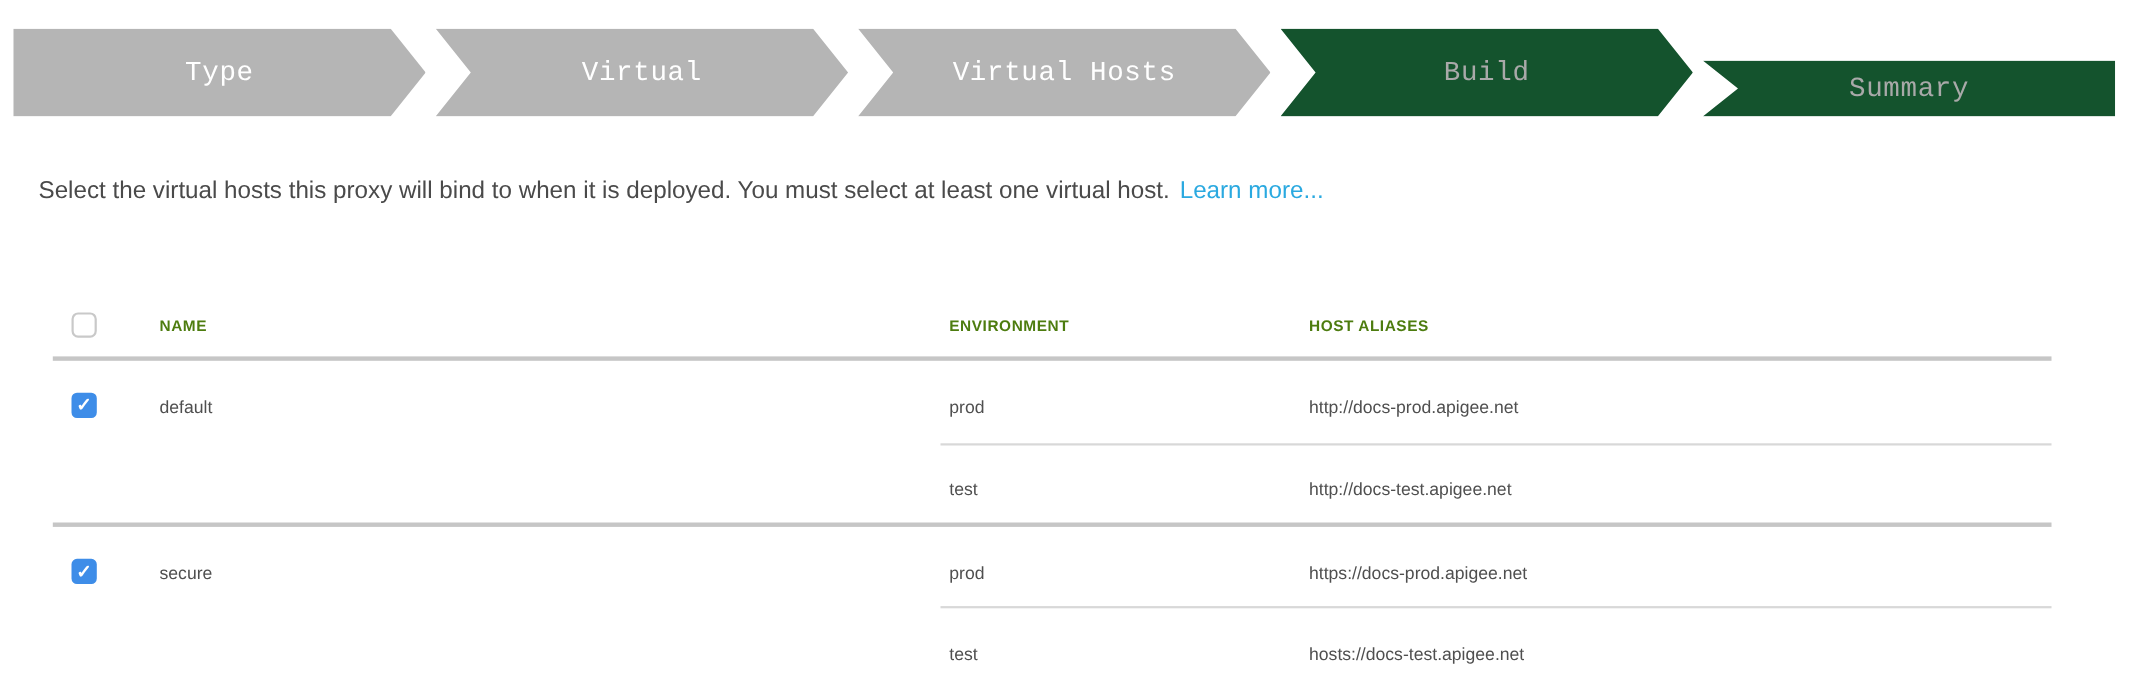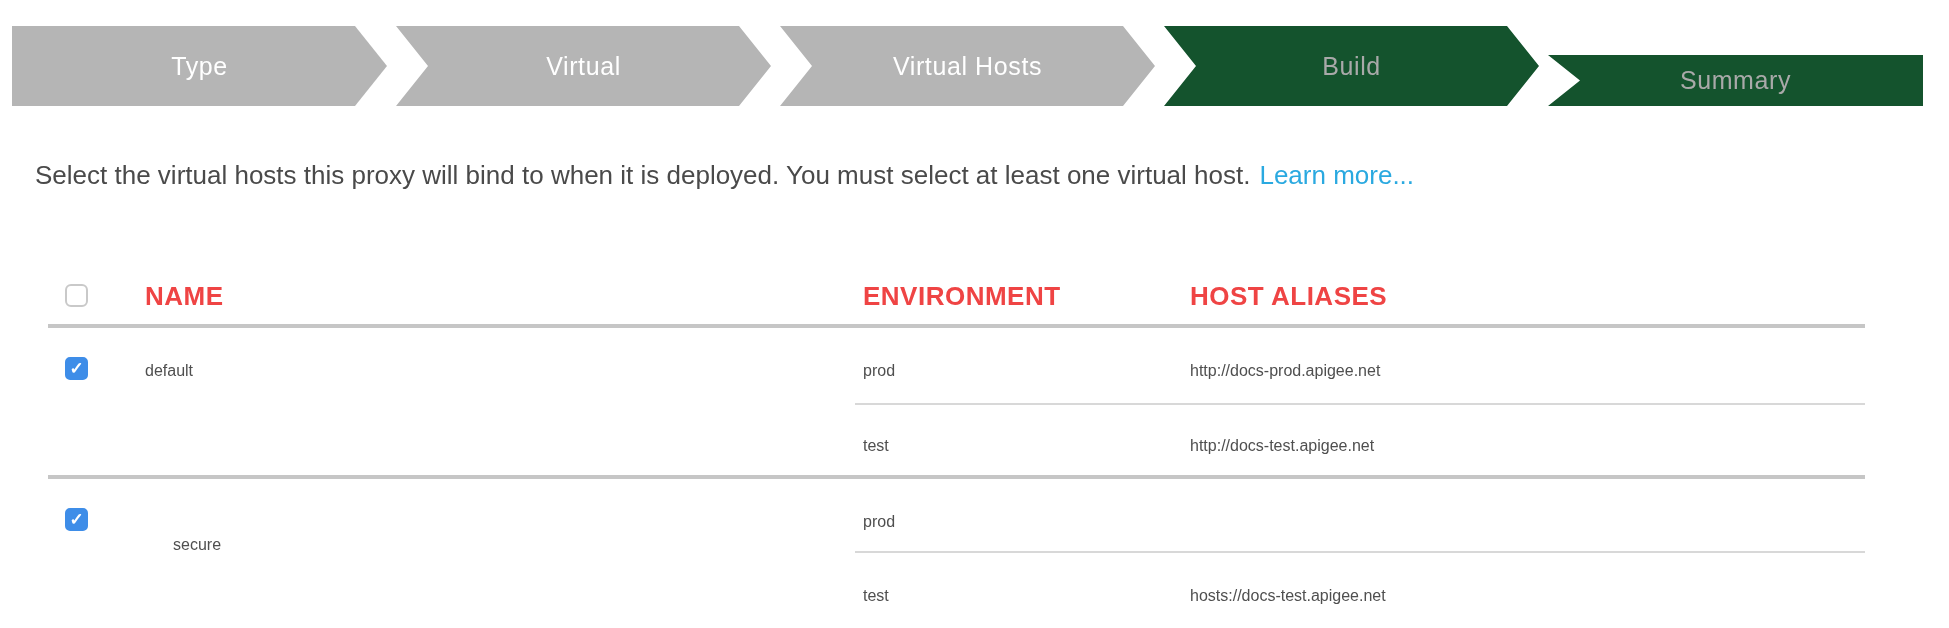--- a/index.html
+++ b/index.html
@@ -2,37 +2,37 @@
 <html><head>
 <meta charset="utf-8">
 <style>
   html,body{margin:0;padding:0;background:#ffffff;}
   .canvas{
     position:relative;width:1949px;height:628px;background:#ffffff;
     font-family:"Liberation Sans",sans-serif;overflow:hidden;
   }
 
   
-  .stepper{position:absolute;left:12px;top:26px;width:1911px;height:80px;display:flex;}
+  .stepper{position:absolute;left:12px;top:26px;width:1911px;height:80px;display:flex;font-family:Liberation Mono, monospace;}
   .step{
     flex:1;display:flex;align-items:center;justify-content:center;
     font-size:25px;letter-spacing:.6px;margin-left:9px;
     clip-path:polygon(0 0,calc(100% - 32px) 0,100% 50%,calc(100% - 32px) 100%,0 100%,32px 50%);
   }
   .step.first{margin-left:0;clip-path:polygon(0 0,calc(100% - 32px) 0,100% 50%,calc(100% - 32px) 100%,0 100%);}
   .step.last{clip-path:polygon(0 0,100% 0,100% 100%,0 100%,32px 50%);margin-top:29px;}
   .step.done,.step.current{background:#b5b5b5;color:#ffffff;}
   .step.upcoming{background:#14532d;color:#a9a9a9;}
 
   
-  .desc{position:absolute;left:35px;top:160px;font-size:26px;color:#4a4a4a;white-space:nowrap;}
+  .desc{position:absolute;left:35px;top:160px;font-size:22px;color:#4a4a4a;white-space:nowrap;}
   .desc .link{color:#2aa9e0;margin-left:9px;cursor:pointer;}
 
   
-  .hdr{position:absolute;font-size:26px;font-weight:700;letter-spacing:.5px;color:#ef4444;line-height:21px;}
+  .hdr{position:absolute;font-size:14px;font-weight:700;letter-spacing:.5px;color:#4d7c0f;line-height:21px;}
   .cell{position:absolute;font-size:16px;color:#4f4f4f;line-height:25px;}
   .rule-thick{position:absolute;left:48px;width:1817px;height:4px;background:#c6c6c6;}
   .rule-thin{position:absolute;left:855px;width:1010px;height:2px;background:#d8d8d8;}
 
   .cb{
     position:absolute;width:23px;height:23px;box-sizing:border-box;
     border:2px solid #c9c9c9;border-radius:6px;background:#ffffff;cursor:pointer;
     display:flex;align-items:center;justify-content:center;
   }
   .cb .tick{display:none;}
@@ -71,19 +71,20 @@
   <div class="cell" style="left:863px;top:358px;">prod</div>
   <div class="cell" style="left:1190px;top:358px;">http://docs-prod.apigee.net</div>
   <div class="rule-thin" style="top:403px;"></div>
   <div class="cell" style="left:863px;top:433px;">test</div>
   <div class="cell" style="left:1190px;top:433px;">http://docs-test.apigee.net</div>
   <div class="rule-thick" style="top:475px;"></div>
 
   <span class="cb checked" style="left:65px;top:508px;">
     <span class="tick">✓</span>
   </span>
-  <div class="cell" style="left:145px;top:532px;margin-left:28px;">secure</div>
+  <div class="cell" style="left:145px;top:509px;">secure</div>
   <div class="cell" style="left:863px;top:509px;">prod</div>
+  <div class="cell" style="left:1190px;top:509px;">https://docs-prod.apigee.net</div>
   <div class="rule-thin" style="top:551px;"></div>
   <div class="cell" style="left:863px;top:583px;">test</div>
   <div class="cell" style="left:1190px;top:583px;">hosts://docs-test.apigee.net</div>
 
 </div>
 
 </body></html>

